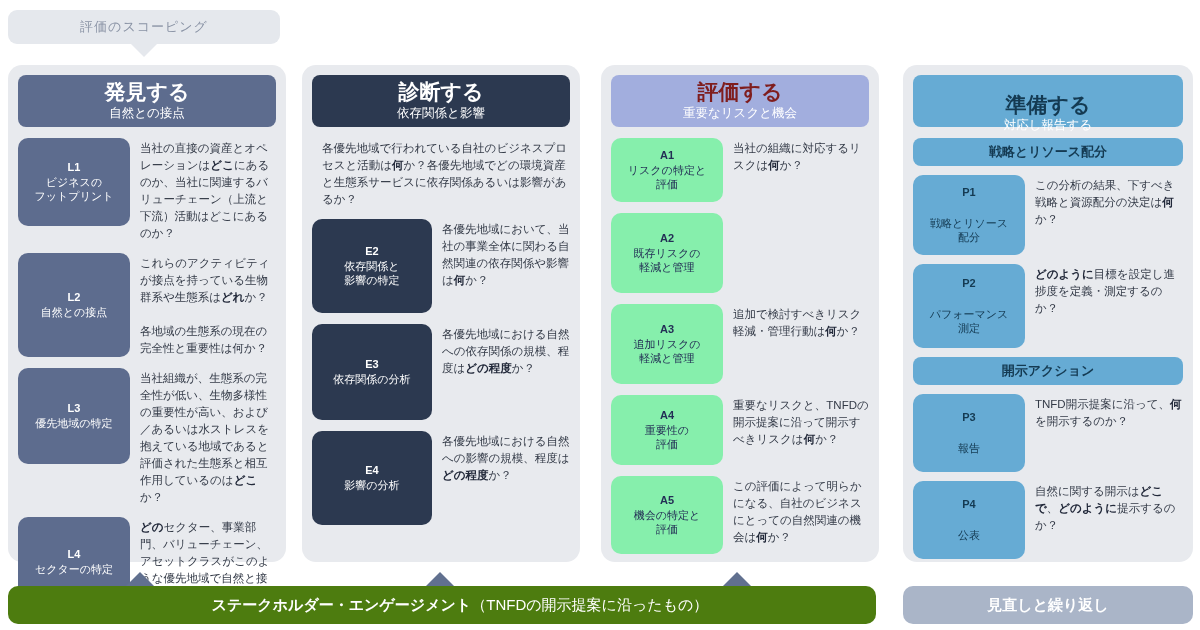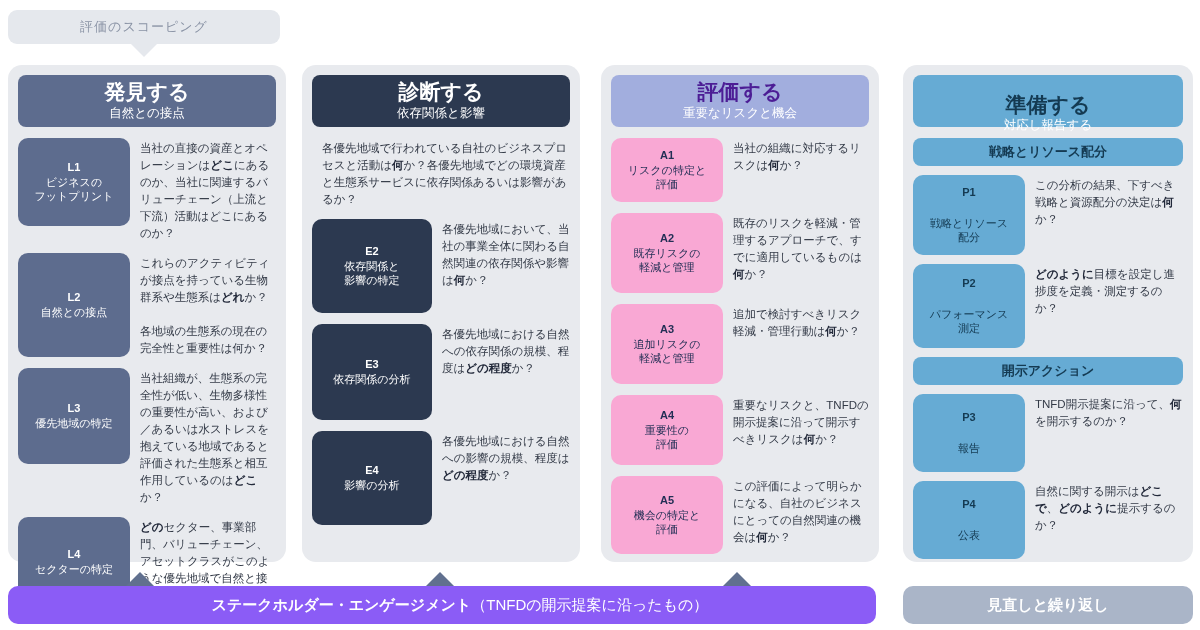--- a/index.html
+++ b/index.html
@@ -22,44 +22,44 @@
   .panel.p2 { left:302px; width:278px; }
   .panel.p3 { left:601px; width:278px; }
   .panel.p4 { left:903px; width:290px; }
 
   .col-header { height:52px; border-radius:8px; display:flex; flex-direction:column;
     align-items:center; justify-content:center; margin-bottom:11px; }
   .col-header .t { font-size:21px; font-weight:bold; line-height:1.15; }
   .col-header .s { font-size:12.5px; }
   .p1 .col-header { background:#5d6c8e; } .p1 .t,.p1 .s { color:#ffffff; }
   .p2 .col-header { background:#2c3950; } .p2 .t,.p2 .s { color:#ffffff; }
-  .p3 .col-header { background:#a2aede; } .p3 .t { color:#4c1d95; } .p3 .s { color:#ffffff; }
+  .p3 .col-header { background:#a2aede; } .p3 .t { color:#7f1d1d; } .p3 .s { color:#ffffff; }
   .p4 .col-header { background:#66abd4; } .p4 .t { color:#143a52;margin-top:25px; } .p4 .s { color:#ffffff; }
 
   .row { display:flex; align-items:flex-start; margin-bottom:11px; }
   .chip { width:112px; flex:0 0 112px; border-radius:10px; display:flex; flex-direction:column;
     align-items:center; justify-content:center; text-align:center; padding:4px;
     font-size:11px; line-height:1.35; }
   .chip .code { font-weight:bold; }
   .p1 .chip { background:#5d6c8e; color:#ffffff; }
   .p2 .chip { background:#2c3950; color:#ffffff; width:120px; flex-basis:120px; }
-  .p3 .chip { background:#f9a8d4; color:#232f55; }
+  .p3 .chip { background:#86efac; color:#232f55; }
   .p4 .chip { background:#66abd4; color:#143a52;gap:16px; }
   .q { flex:1; padding-left:10px; font-size:11.5px; line-height:1.48; color:#333a47; padding-top:2px; }
   .q b { color:#22293a; }
 
   .subbar { height:28px; border-radius:8px; background:#66abd4; color:#143a52;
     display:flex; align-items:center; justify-content:center;
     font-size:13px; font-weight:bold; margin-bottom:9px; }
   .p4 .row { margin-bottom:9px; }
 
   
   .foot-bar { position:absolute; top:586px; height:38px; border-radius:10px;
     display:flex; align-items:center; justify-content:center; color:#ffffff; font-size:15px; }
-  .foot-engagement { left:8px; width:868px; background:#8b5cf6;padding-left:36px; }
+  .foot-engagement { left:8px; width:868px; background:#4d7c0f;padding-left:36px; }
   .foot-iterate { left:903px; width:290px; background:#aab5c8; font-weight:bold; }
   .up-tri { position:absolute; top:-14px; width:0; height:0;
     border-left:14px solid transparent; border-right:14px solid transparent;
     border-bottom:14px solid #61708f; }
   .up-tri.t1 { left:118px; } .up-tri.t2 { left:418px; } .up-tri.t3 { left:715px; }
 </style>
 </head>
 <body>
 
 <div class="stage">
@@ -145,21 +145,20 @@
         <div class="code">A1</div>
         <div>リスクの特定と<br>評価</div>
       </div>
       <div class="q">当社の組織に対応するリスクは<b>何</b>か？</div>
     </div>
     <div class="row">
       <div class="chip" style="height:80px">
         <div class="code">A2</div>
         <div>既存リスクの<br>軽減と管理</div>
       </div>
-      <div class="q">既存のリスクを軽減・管理するアプローチで、すでに適用しているものは<b>何</b>か？</div>
     </div>
     <div class="row">
       <div class="chip" style="height:80px">
         <div class="code">A3</div>
         <div>追加リスクの<br>軽減と管理</div>
       </div>
       <div class="q">追加で検討すべきリスク軽減・管理行動は<b>何</b>か？</div>
     </div>
     <div class="row">
       <div class="chip" style="height:70px">

